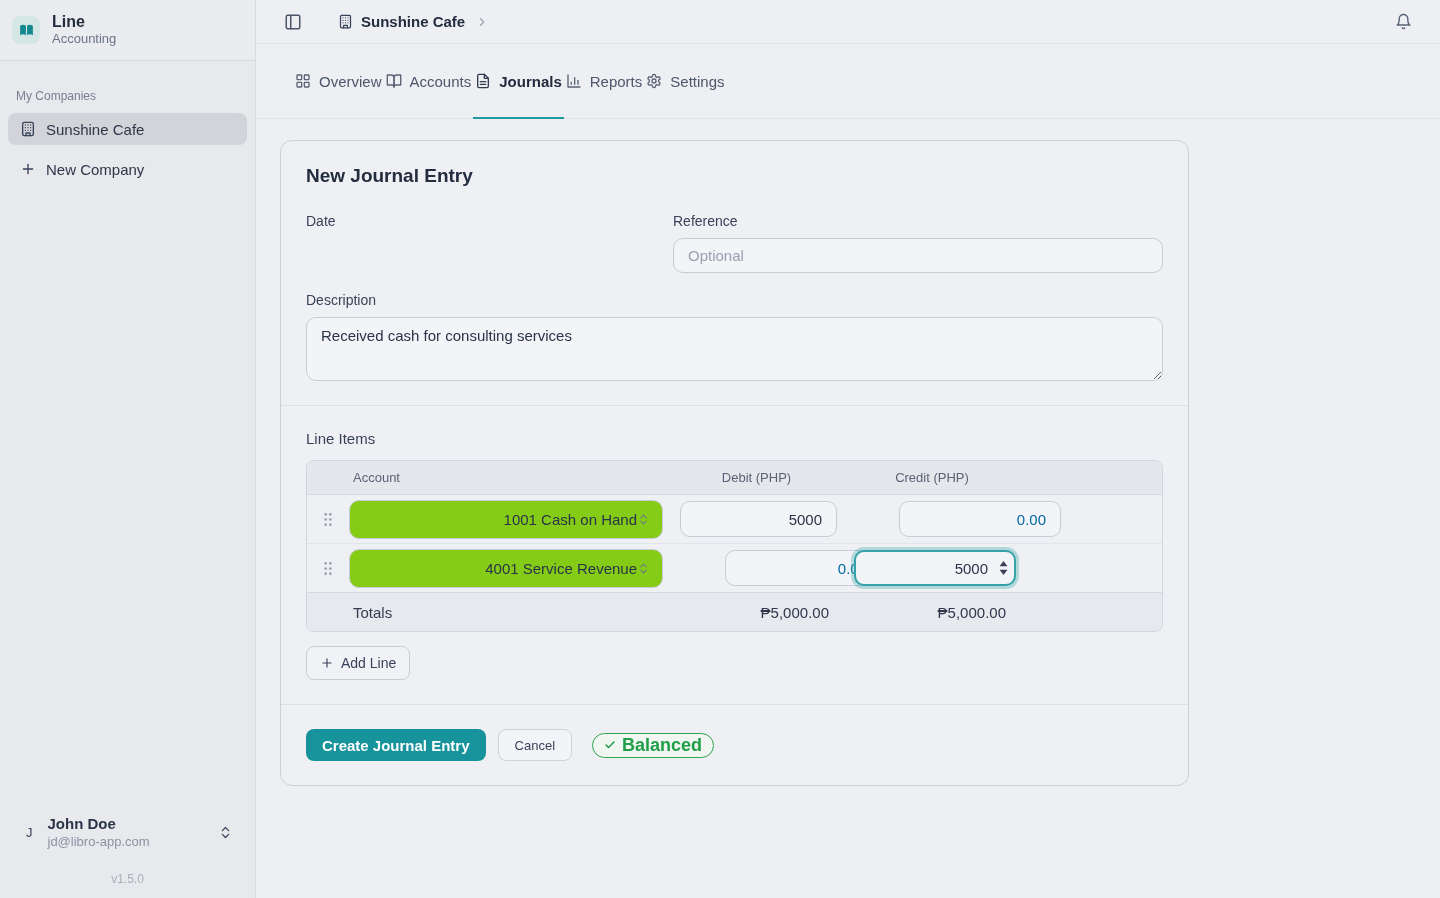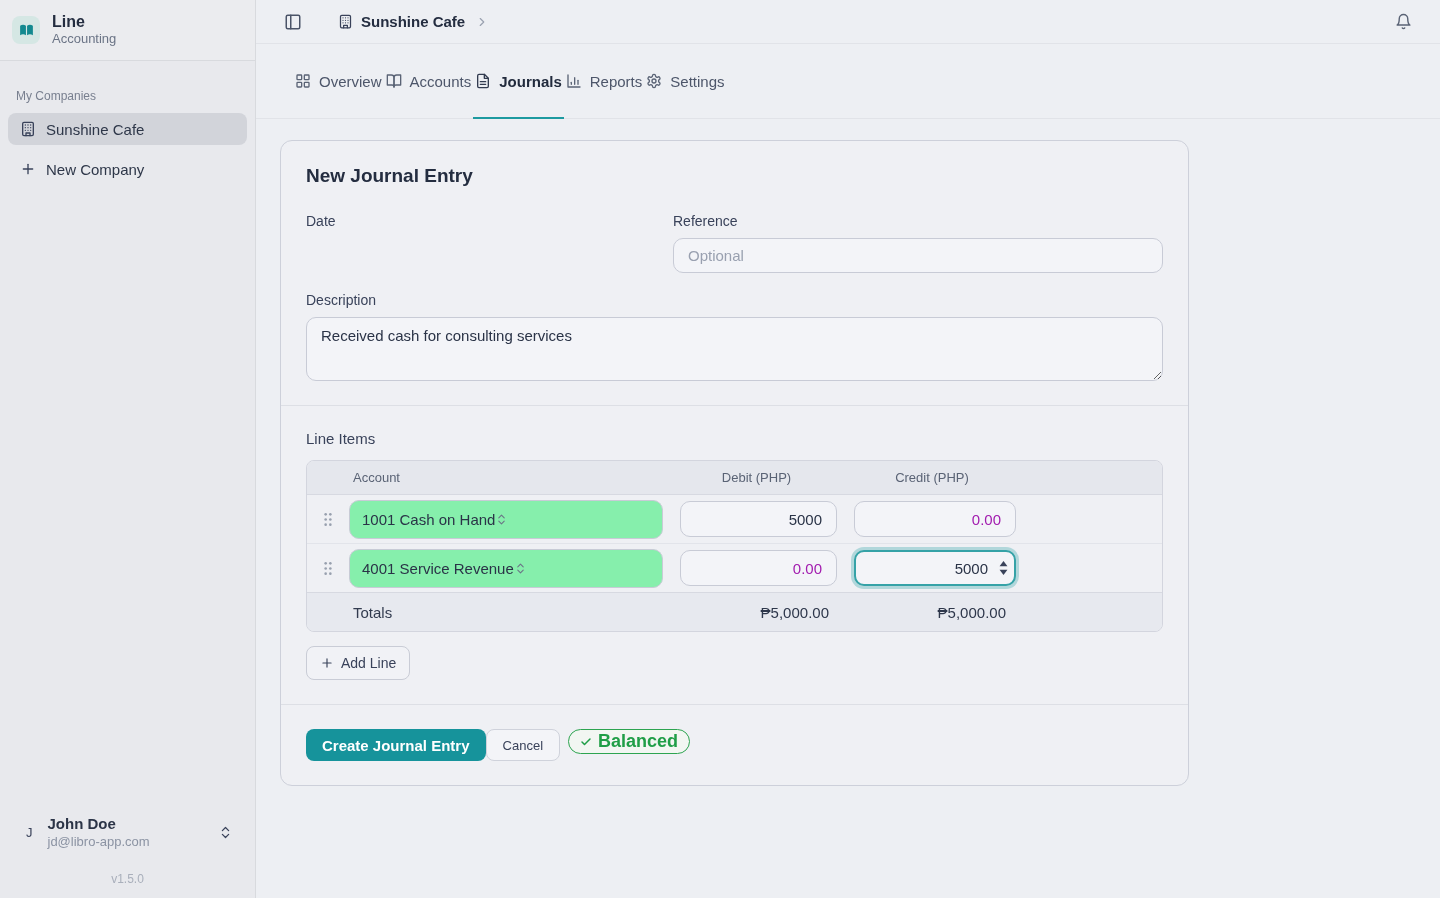--- a/index.html
+++ b/index.html
@@ -110,53 +110,53 @@
   .li-grid { display:grid; grid-template-columns:42px 322px 171px 180px; align-items:center; }
   .li-head { background:#e5e7ed; height:34px; font-size:13px; color:#5a6375; border-bottom:1px solid #d7d9e1; }
   .li-head .h-account { padding-left:4px; }
   .li-head .h-num { text-align:center; }
   .li-row { height:49px; }
   .li-row.bordered { border-bottom:1px solid #e2e4ea; }
   .li-row.last { border-bottom:1px solid #d7d9e1; }
   .drag { display:flex; justify-content:center; color:#98a0ae; cursor:grab; }
   .cell-account { padding-right:8px; }
   .acct-select {
-    height:39px; border:1px solid #c8cbd6; border-radius:10px; background:#86efac;
-    display:flex; align-items:center; justify-content:flex-start;
+    height:39px; border:1px solid #c8cbd6; border-radius:10px; background:#84cc16;
+    display:flex; align-items:center; justify-content:flex-end;
     padding:8px 12px; font-size:15px; color:#2a3347; cursor:pointer;
   }
   .acct-select .chev { color:#6b7486; }
   .cell-debit { padding:0 5px 0 9px; }
   .cell-credit { padding:0 6px 0 12px; position:relative; }
   .num-input {
     width:100%; height:36px; border:1px solid #c8cbd6; border-radius:10px;
     background:#f3f4f8; text-align:right; padding:0 14px; font-size:15px;
     color:#2a3347; outline:none; font-family:inherit;
   }
-  .num-input.muted { color:#a21caf; }
+  .num-input.muted { color:#0369a1;margin-left:45px; }
   .num-input.focused {
     border:2px solid #35a2a7; box-shadow:0 0 0 3px rgba(62,169,173,0.35);
     padding-right:26px; color:#2a3347;
   }
   .spinner { position:absolute; right:14px; top:50%; transform:translateY(-50%); color:#39425a; }
 
   .li-totals { background:#e7e9ef; height:38px; font-size:15px; }
   .li-totals .t-label { grid-column:2; padding-left:4px; color:#323b4f; font-weight:500; }
   .li-totals .t-num { text-align:right; color:#2e374b; font-weight:500; }
   .li-totals .t-debit { padding-right:13px; }
   .li-totals .t-credit { padding-right:16px; }
 
   .add-line {
     margin-top:14px; height:30px; display:inline-flex; align-items:center; gap:7px;
     padding:16px 13px; border:1px solid #c9ccd6; border-radius:8px; background:#f1f2f6;
     font-size:14px; color:#39425a; cursor:pointer;
   }
 
   
-  .actions { display:flex; align-items:flex-start; gap:0; }
+  .actions { display:flex; align-items:center; gap:12px; }
   .btn-primary {
     height:32px; padding:0 16px; border:none; border-radius:8px; background:#16939b;
     color:#ffffff; font-size:15px; font-weight:600; font-family:inherit; cursor:pointer;
   }
   .btn-secondary {
     height:32px; padding:0 16px; border:1px solid #cfd2db; border-radius:8px;
     background:#f3f4f8; color:#39425a; font-size:13px; font-family:inherit; cursor:pointer;
   }
   .badge {
     margin-left:8px; height:25px; display:inline-flex; align-items:center; gap:6px;

